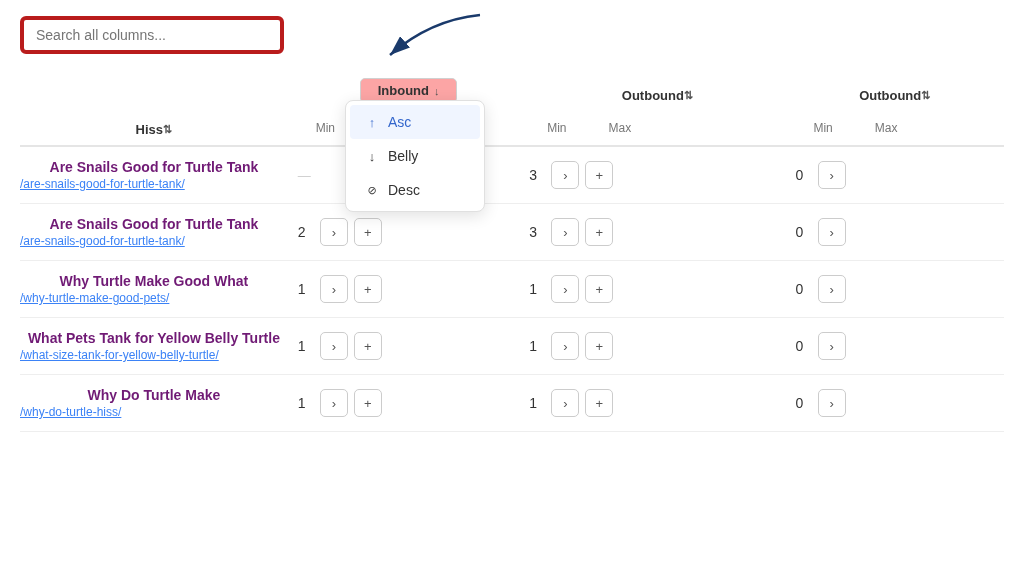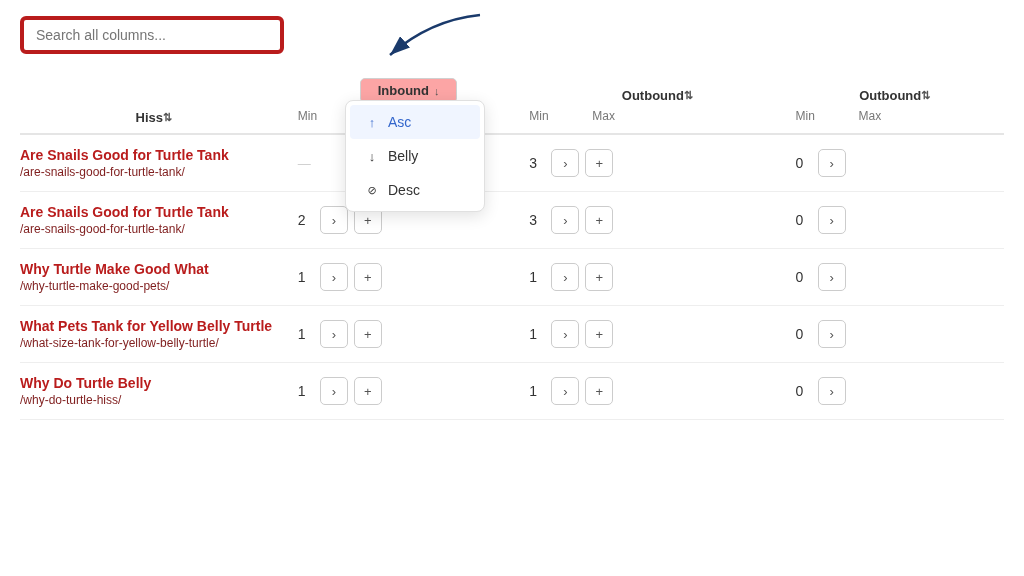--- a/index.html
+++ b/index.html
@@ -87,24 +87,25 @@
     .sort-arrow { font-size: 11px; color: #555; }
 
     .min-max-header {
       display: flex;
       gap: 8px;
       padding-bottom: 6px;
     }
 
     .min-label, .max-label {
       width: 55px;
-      text-align: left;
+      text-align: center;
       font-size: 12px;
       color: #777;
       font-weight: 500;
+      margin-top: 12px;
     }
 
     
     .dropdown-menu {
       position: absolute;
       top: 100px;
       left: 345px;
       background: #fff;
       border: 1px solid #e0e0e0;
       border-radius: 8px;
@@ -143,27 +144,29 @@
     }
 
     .data-table tbody td {
       padding: 12px 10px 12px 0;
       vertical-align: middle;
     }
 
     .cell-title-main {
       font-weight: 600;
       font-size: 14px;
-      color: #b91c1c;
+      color: #701a75;
       margin-bottom: 2px;
+      text-align: center;
     }
 
     .cell-title-url {
       font-size: 12px;
-      color: #7f1d1d;
+      color: #3b82f6;
+      text-decoration: underline;
     }
 
     .cell-num-group {
       display: flex;
       align-items: center;
       gap: 6px;
     }
 
     .cell-number {
       font-size: 14px;
@@ -355,21 +358,21 @@
     </td>
           <td>
       <div class="cell-num-group">
         <span class="cell-number">0</span>
         <button class="icon-btn">›</button>
       </div>
     </td>
         </tr>
         <tr>
           <td>
-      <div class="cell-title-main">Why Do Turtle Belly</div>
+      <div class="cell-title-main">Why Do Turtle Make</div>
       <div class="cell-title-url">/why-do-turtle-hiss/</div>
     </td>
           <td>
         <div class="cell-num-group">
           <span class="cell-number">1</span>
           <button class="icon-btn">›</button>
           <button class="icon-btn">+</button>
         </div>
       </td>
           <td>

